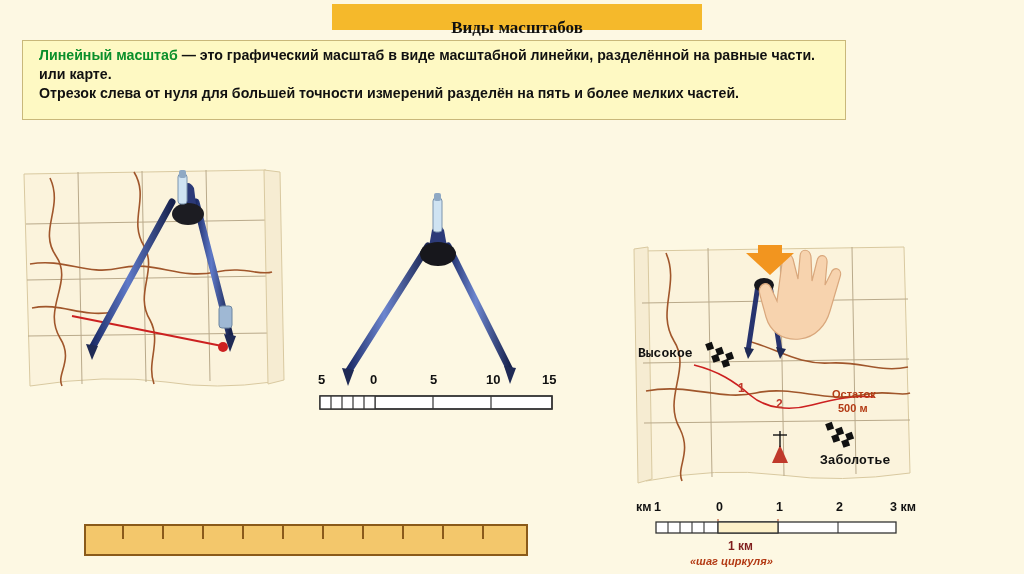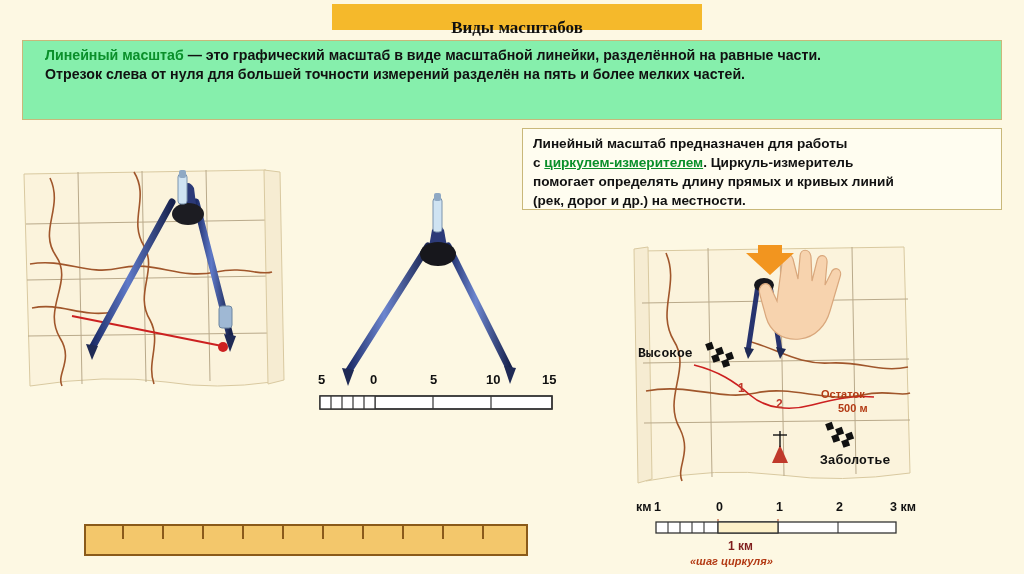--- a/index.html
+++ b/index.html
@@ -18,23 +18,23 @@
     background:#f5b92b;
     display:flex;align-items:center;justify-content:center;
   }
   .title-bar span{
     font-family:"Liberation Serif", serif;
     font-weight:bold;font-size:17px;color:#111;margin-top:21px;
   }
 
   
   .def-box{
-    position:absolute;left:22px;top:40px;width:980px;height:80px;
-    background:#86efac;border:1px solid #c9b87a;
-    padding:6px 22px;box-sizing:border-box;
+    position:absolute;left:22px;top:40px;width:824px;height:80px;
+    background:#fef9c3;border:1px solid #c9b87a;
+    padding:6px 16px;box-sizing:border-box;
   }
   .def-box p{
     margin:0 0 2px 0;
     font-size:14.2px;font-weight:bold;color:#111;line-height:17px;
   }
   .hl-green{color:#0a8f2a;}
   .hl-red{color:#d02020;}
 
   
   .note-box{
@@ -88,31 +88,24 @@
 <div class="slide">
 
   <div class="title-bar">
     <span>Виды масштабов</span>
   </div>
 
   <div class="def-box">
     <p>
       <span class="hl-green">Линейный масштаб</span><span> — это графический масштаб в виде масштабной линейки, разделённой на равные части.</span>
     </p>
+    <p>или карте.</p>
     <p>Отрезок слева от нуля для большей точности измерений разделён на пять и более мелких частей.</p>
   </div>
 
-  <div class="note-box">
-    <p>Линейный   масштаб   предназначен   для   работы</p>
-    <p>
-      <span>с </span><span class="hl-green-u">циркулем-измерителем</span><span>.   Циркуль-измеритель</span>
-    </p>
-    <p>помогает определять длину прямых и кривых линий</p>
-    <p>(рек, дорог и др.) на местности.</p>
-  </div>
 
   <div class="map-left">
     <svg width="270" height="228" viewBox="0 0 270 228">
       <defs>
         <linearGradient id="legGrad" x1="0" y1="0" x2="1" y2="0">
           <stop offset="0%" stop-color="#1b2a66"></stop>
           <stop offset="45%" stop-color="#5e79c8"></stop>
           <stop offset="100%" stop-color="#18224d"></stop>
         </linearGradient>
       </defs>
@@ -268,21 +261,21 @@
                  L200 66 C196 80 186 92 170 94 C152 96 140 86 136 72 L130 50
                  C127 40 137 34 141 43 L147 56 Z" fill="#f7d3ae" stroke="#d9a77c" stroke-width="1.2"></path>
       </g>
 
       <g>
         <path d="M128 -14 L152 -14 L152 8 L164 8 L140 30 L116 8 L128 8 Z" fill="#f2951f" transform="translate(0,0)"></path>
       </g>
     </svg>
     <span class="mlabel" style="left:8px;top:101px;">Высокое</span>
     <span class="mlabel" style="left:190px;top:208px;">Заболотье</span>
-    <span class="mlabel-ost" style="left:191px;top:143px;">Остаток</span>
+    <span class="mlabel-ost" style="left:202px;top:143px;">Остаток</span>
     <span class="mlabel-ost" style="left:208px;top:157px;">500 м</span>
     <span class="mlabel-red" style="left:108px;top:136px;">1</span>
     <span class="mlabel-red" style="left:146px;top:152px;">2</span>
   </div>
 
   <div class="scale-right">
     <div class="labels" style="position:relative;height:16px;">
       <span style="left:8px;">км</span>
       <span style="left:26px;">1</span>
       <span style="left:88px;">0</span>

